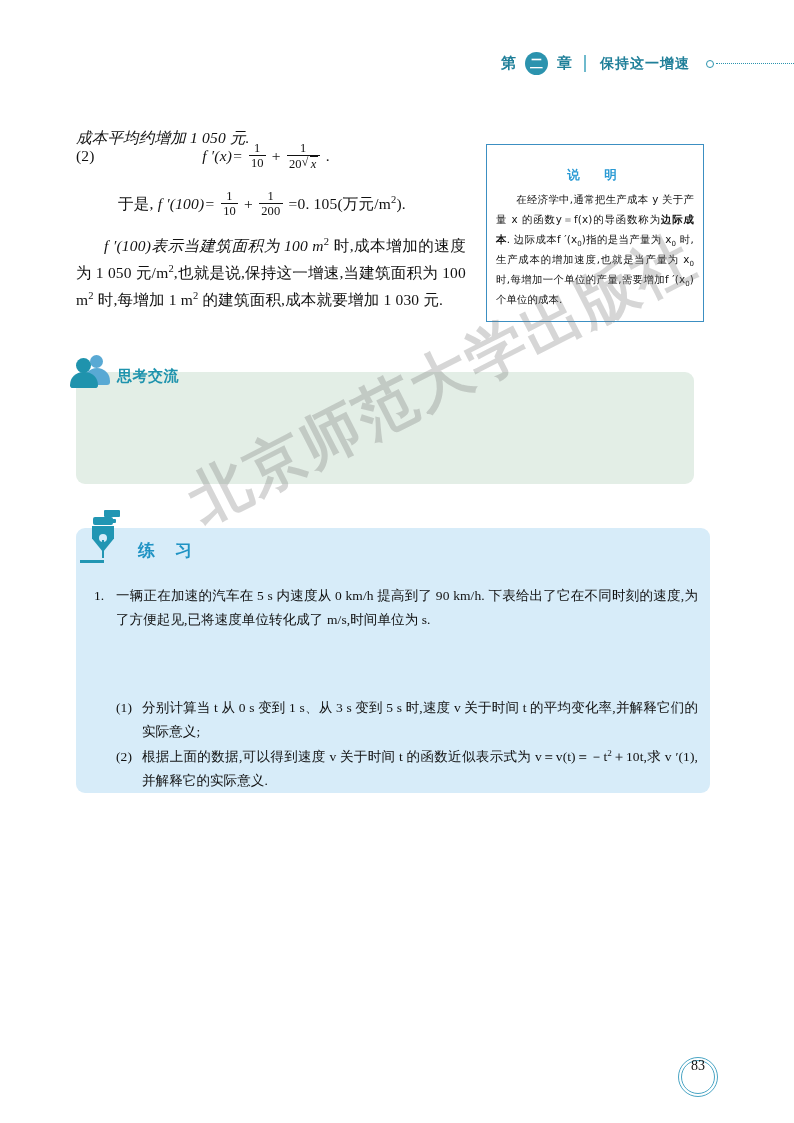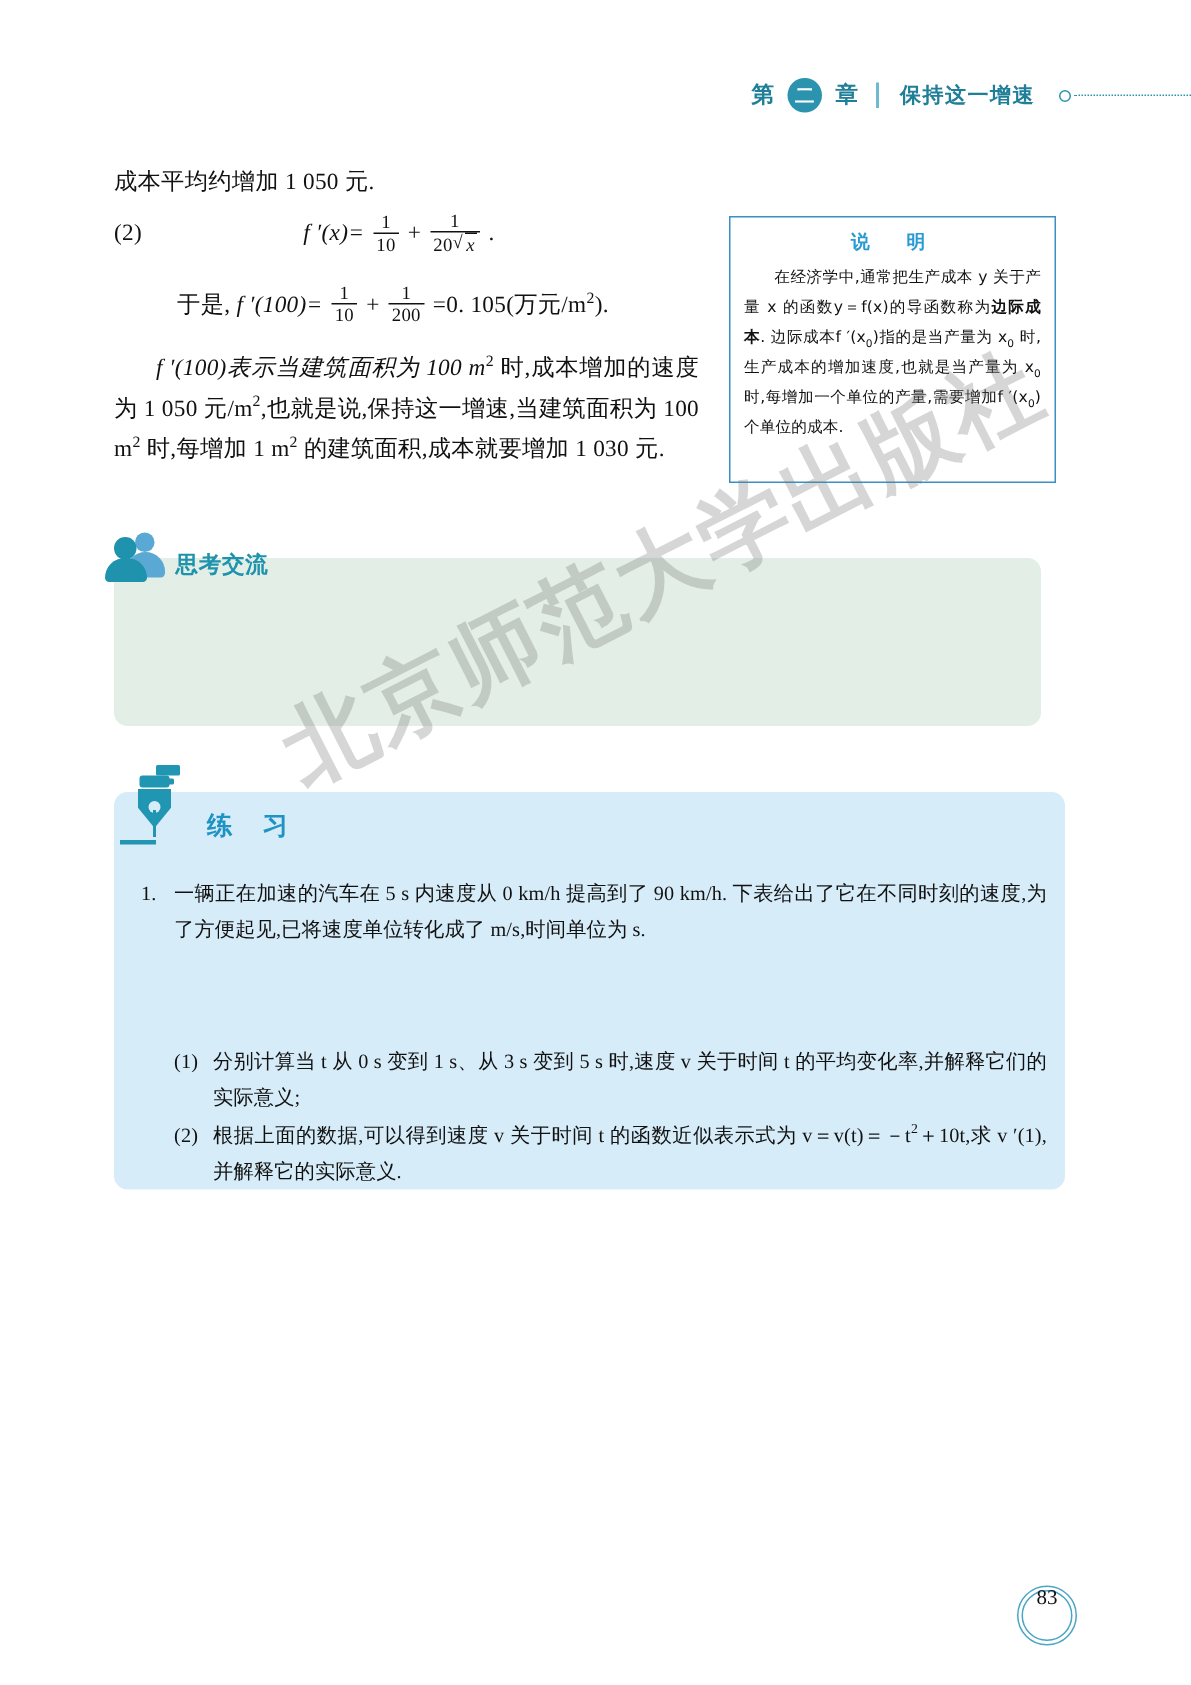--- a/index.html
+++ b/index.html
@@ -78,21 +78,21 @@
   .sqrt .rad{border-top:1px solid #111;padding:0 1px;display:inline-block;}
 
   
   .note-box{
     position:absolute;left:486px;top:144px;width:218px;height:178px;
     border:1.6px solid #3c8fc2;background:#ffffff;box-sizing:border-box;
   }
   .note-title{
     text-align:center;color:#2a9ad4;font-weight:bold;
     font-family:"DejaVu Sans","Liberation Sans",sans-serif;
-    font-size:12.5px;letter-spacing:6px;margin-top:8px;
+    font-size:12.5px;letter-spacing:6px;margin-top:22px;
   }
   .note-body{
     font-family:"DejaVu Sans","Liberation Sans",sans-serif;
     font-size:10.4px;line-height:20px;color:#111;
     padding:5px 9px 0 9px;text-align:justify;
     letter-spacing:0.1px;
   }
   .note-body .ind{display:inline-block;width:20px;}
 
   
@@ -234,21 +234,21 @@
       <span class="chap-word">章</span>
       <span class="hdr-sep"></span>
       <span class="hdr-title">保持这一增速</span>
       <span class="hdr-dots">
         <span class="hdr-ring"></span>
         <span class="hdr-line"></span>
       </span>
     </div>
   </div>
 
-  <div class="txt" style="left:76px;top:108px;width:400px;">成本平均约增加 1 050 元.</div>
+  <div class="txt" style="left:76px;top:124px;width:400px;font-style:italic;">成本平均约增加 1 050 元.</div>
 
   <div class="txt" style="left:76px;top:142px;width:420px;">
     <span style="display:inline-block;width:44px;">(2)</span>
     <span style="display:inline-block;width:74px;"></span>
     <span class="math">f ′(x)=</span>
     <span class="frac">
       <span class="num">1</span>
       <span class="den">10</span>
     </span>
     <span>+</span>

